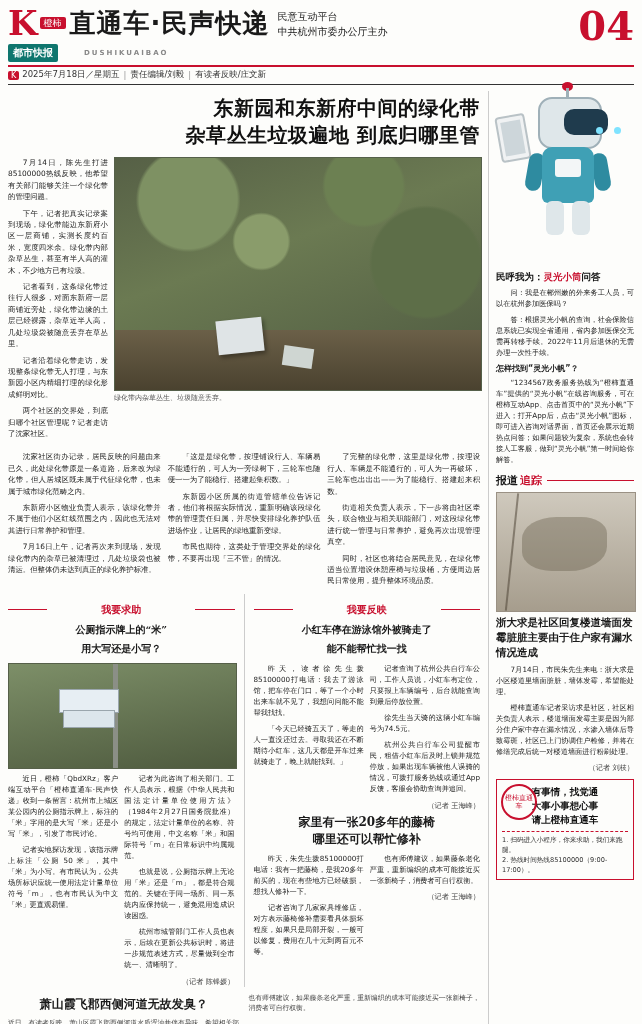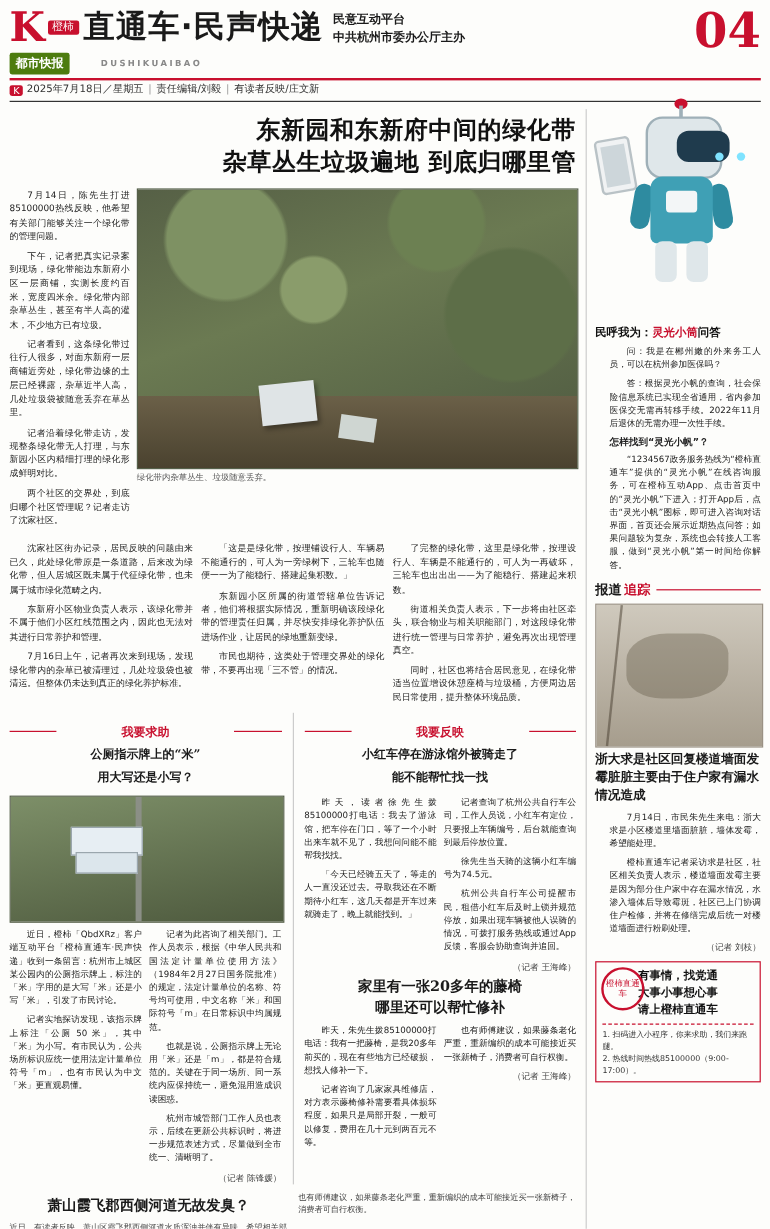--- a/index.html
+++ b/index.html
@@ -6,23 +6,23 @@
   body{width:642px;height:1024px;background:#fdfdfb;font-family:"DejaVu Sans","Liberation Sans",sans-serif;color:#1a1a1a;overflow:hidden;}
   .page{position:relative;width:642px;height:1024px;box-sizing:border-box;padding:6px 8px;}
 
   
   .masthead{display:flex;align-items:flex-start;border-bottom:2px solid #c8102e;padding-bottom:3px;}
   .mast-left{display:flex;flex-direction:column;}
   .mast-logo-row{display:flex;align-items:center;}
   .k-logo{font-size:34px;font-weight:bold;color:#c8102e;font-family:"DejaVu Serif","Liberation Serif",serif;line-height:1;margin-right:2px;}
   .k-badge{display:inline-block;background:#c8102e;color:#fff;font-size:9px;line-height:10px;padding:1px 2px;border-radius:2px;margin-right:4px;text-align:center;width:22px;}
   .mast-title{font-size:26px;font-weight:bold;letter-spacing:1px;line-height:1;}
-  .mast-right{margin-left:8px;font-size:10px;line-height:15px;padding-top:2px;font-weight:bold;}
+  .mast-right{margin-left:8px;font-size:10px;line-height:15px;padding-top:2px;}
   .mast-sub{display:flex;align-items:center;margin-top:4px;}
-  .paper-badge{background:#4d7c0f;color:#fff;font-size:10px;padding:2px 5px;border-radius:2px;font-weight:bold;}
+  .paper-badge{background:#0f766e;color:#fff;font-size:10px;padding:2px 5px;border-radius:2px;font-weight:bold;}
   .pinyin{font-size:7px;color:#888;letter-spacing:2px;margin-left:26px;font-weight:bold;}
   .page-no{margin-left:auto;font-size:40px;font-weight:bold;color:#c8102e;line-height:1;font-family:"DejaVu Serif","Liberation Serif",serif;}
   .infobar{display:flex;align-items:center;font-size:8.5px;color:#333;border-bottom:1px solid #333;padding:2px 0 3px 0;}
   .infobar .sep{margin:0 4px;color:#999;}
   .infobar .redmark{background:#c8102e;color:#fff;padding:0 3px;border-radius:2px;margin-right:3px;font-size:8px;}
 
   
   .cols{display:flex;margin-top:6px;}
   .col-main{width:480px;padding-right:8px;box-sizing:border-box;}
   .col-side{width:146px;border-left:1px solid #ccc;padding-left:7px;box-sizing:border-box;}
@@ -83,21 +83,21 @@
   .r-arm-l{position:absolute;left:5px;top:56px;width:16px;height:38px;background:#2e8ba0;border-radius:8px;transform:rotate(10deg);}
   .r-arm-r{position:absolute;left:71px;top:56px;width:16px;height:38px;background:#2e8ba0;border-radius:8px;transform:rotate(-10deg);}
   .r-leg-l{position:absolute;left:24px;top:104px;width:18px;height:34px;background:#dfe7ea;border-radius:6px;}
   .r-leg-r{position:absolute;left:50px;top:104px;width:18px;height:34px;background:#dfe7ea;border-radius:6px;}
   .phone{position:absolute;left:2px;top:24px;width:26px;height:42px;background:#f0f2f3;border:2px solid #b9c2c6;border-radius:4px;transform:rotate(-10deg);}
   .phone .scr{position:absolute;left:3px;top:4px;right:3px;bottom:4px;background:#cdd6da;}
 
   .side-tag{display:flex;align-items:center;margin:4px 0 3px 0;}
   .side-tag .txt{font-size:9.5px;font-weight:bold;color:#111;}
   .side-tag .txt .accent{color:#c8102e;}
-  .side-text{font-size:7.2px;line-height:11px;text-align:justify;color:#222;margin-left:12px;}
+  .side-text{font-size:7.2px;line-height:11px;text-align:justify;color:#222;}
   .side-text p{margin:0 0 5px 0;text-indent:2em;}
   .side-sub{font-size:8px;font-weight:bold;margin:5px 0 3px 0;}
 
   .track-tag{display:flex;align-items:center;margin:8px 0 4px 0;}
   .track-tag .t1{font-size:11px;font-weight:bold;}
   .track-tag .t2{font-size:11px;font-weight:bold;color:#c8102e;margin-left:2px;}
   .track-tag .line{flex:1;height:1px;background:#c8102e;margin-left:5px;}
   .side-photo{width:100%;height:118px;background:linear-gradient(180deg,#cfc9bd,#a69d8d);position:relative;overflow:hidden;border:1px solid #9a9184;margin-bottom:3px;}
   .side-photo .stain{position:absolute;left:18%;top:20%;width:62%;height:46%;background:rgba(90,80,60,.35);border-radius:40% 30% 45% 35%;}
   .side-photo .crack{position:absolute;left:10%;top:0;width:2px;height:100%;background:rgba(70,60,45,.5);transform:rotate(6deg);}

